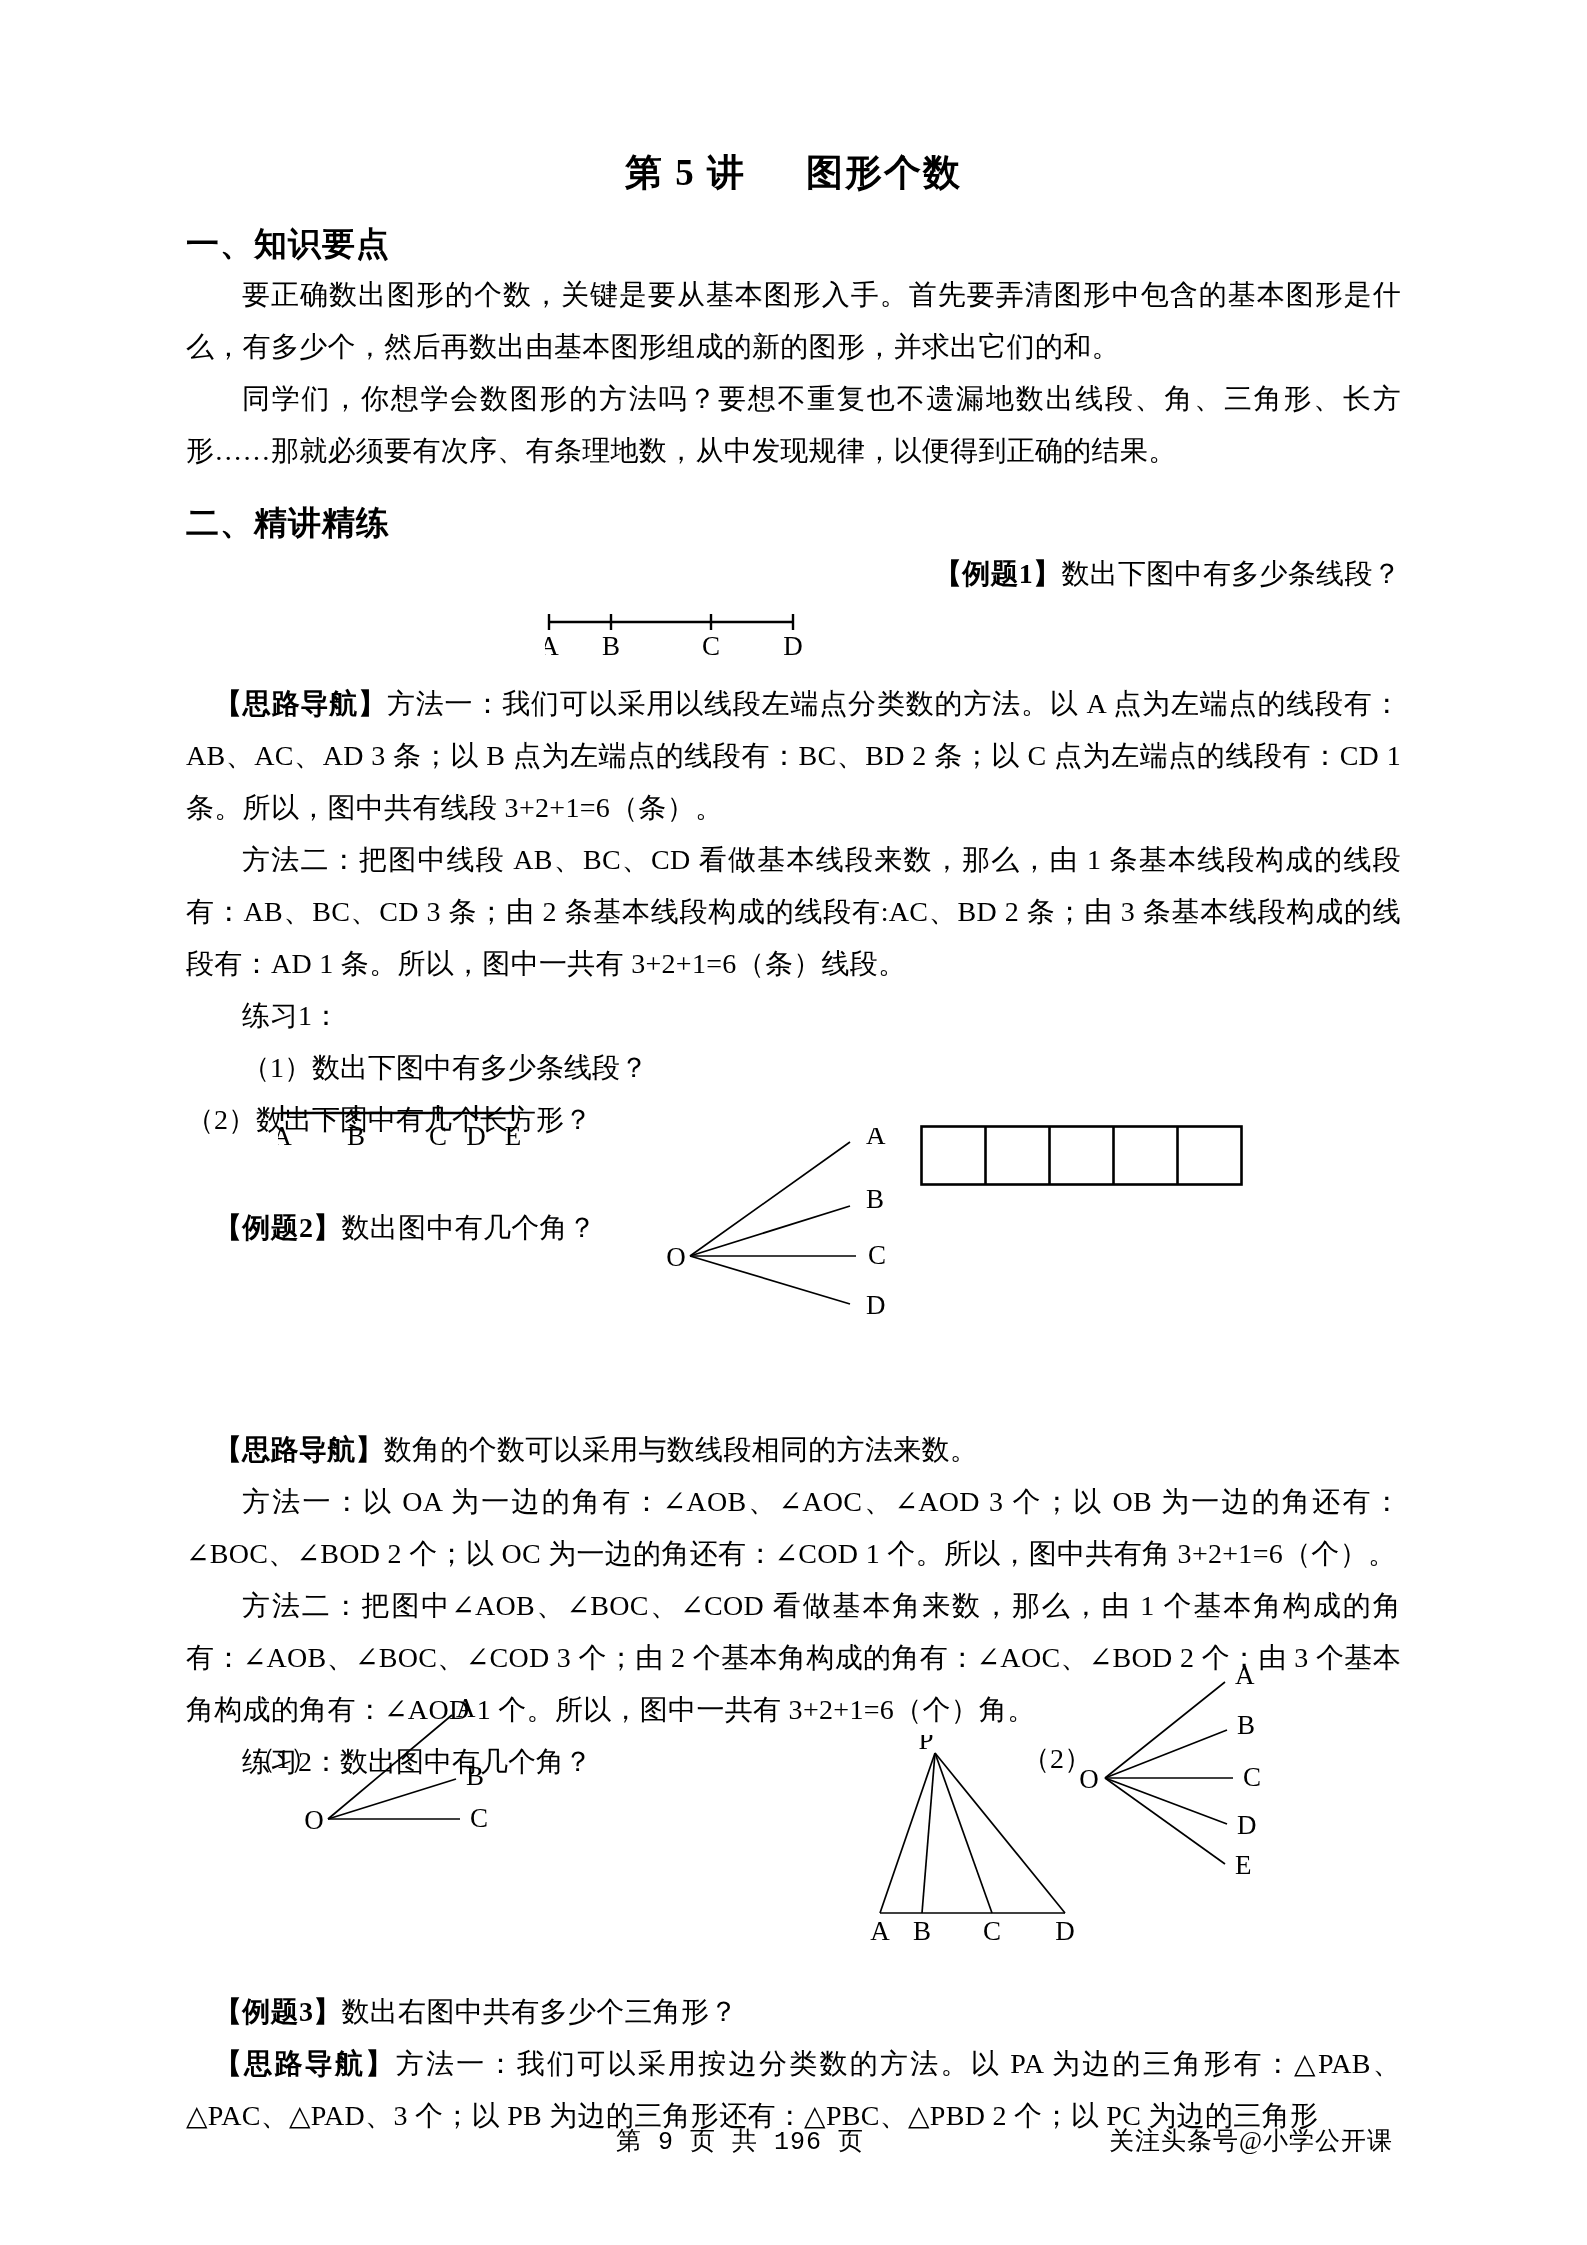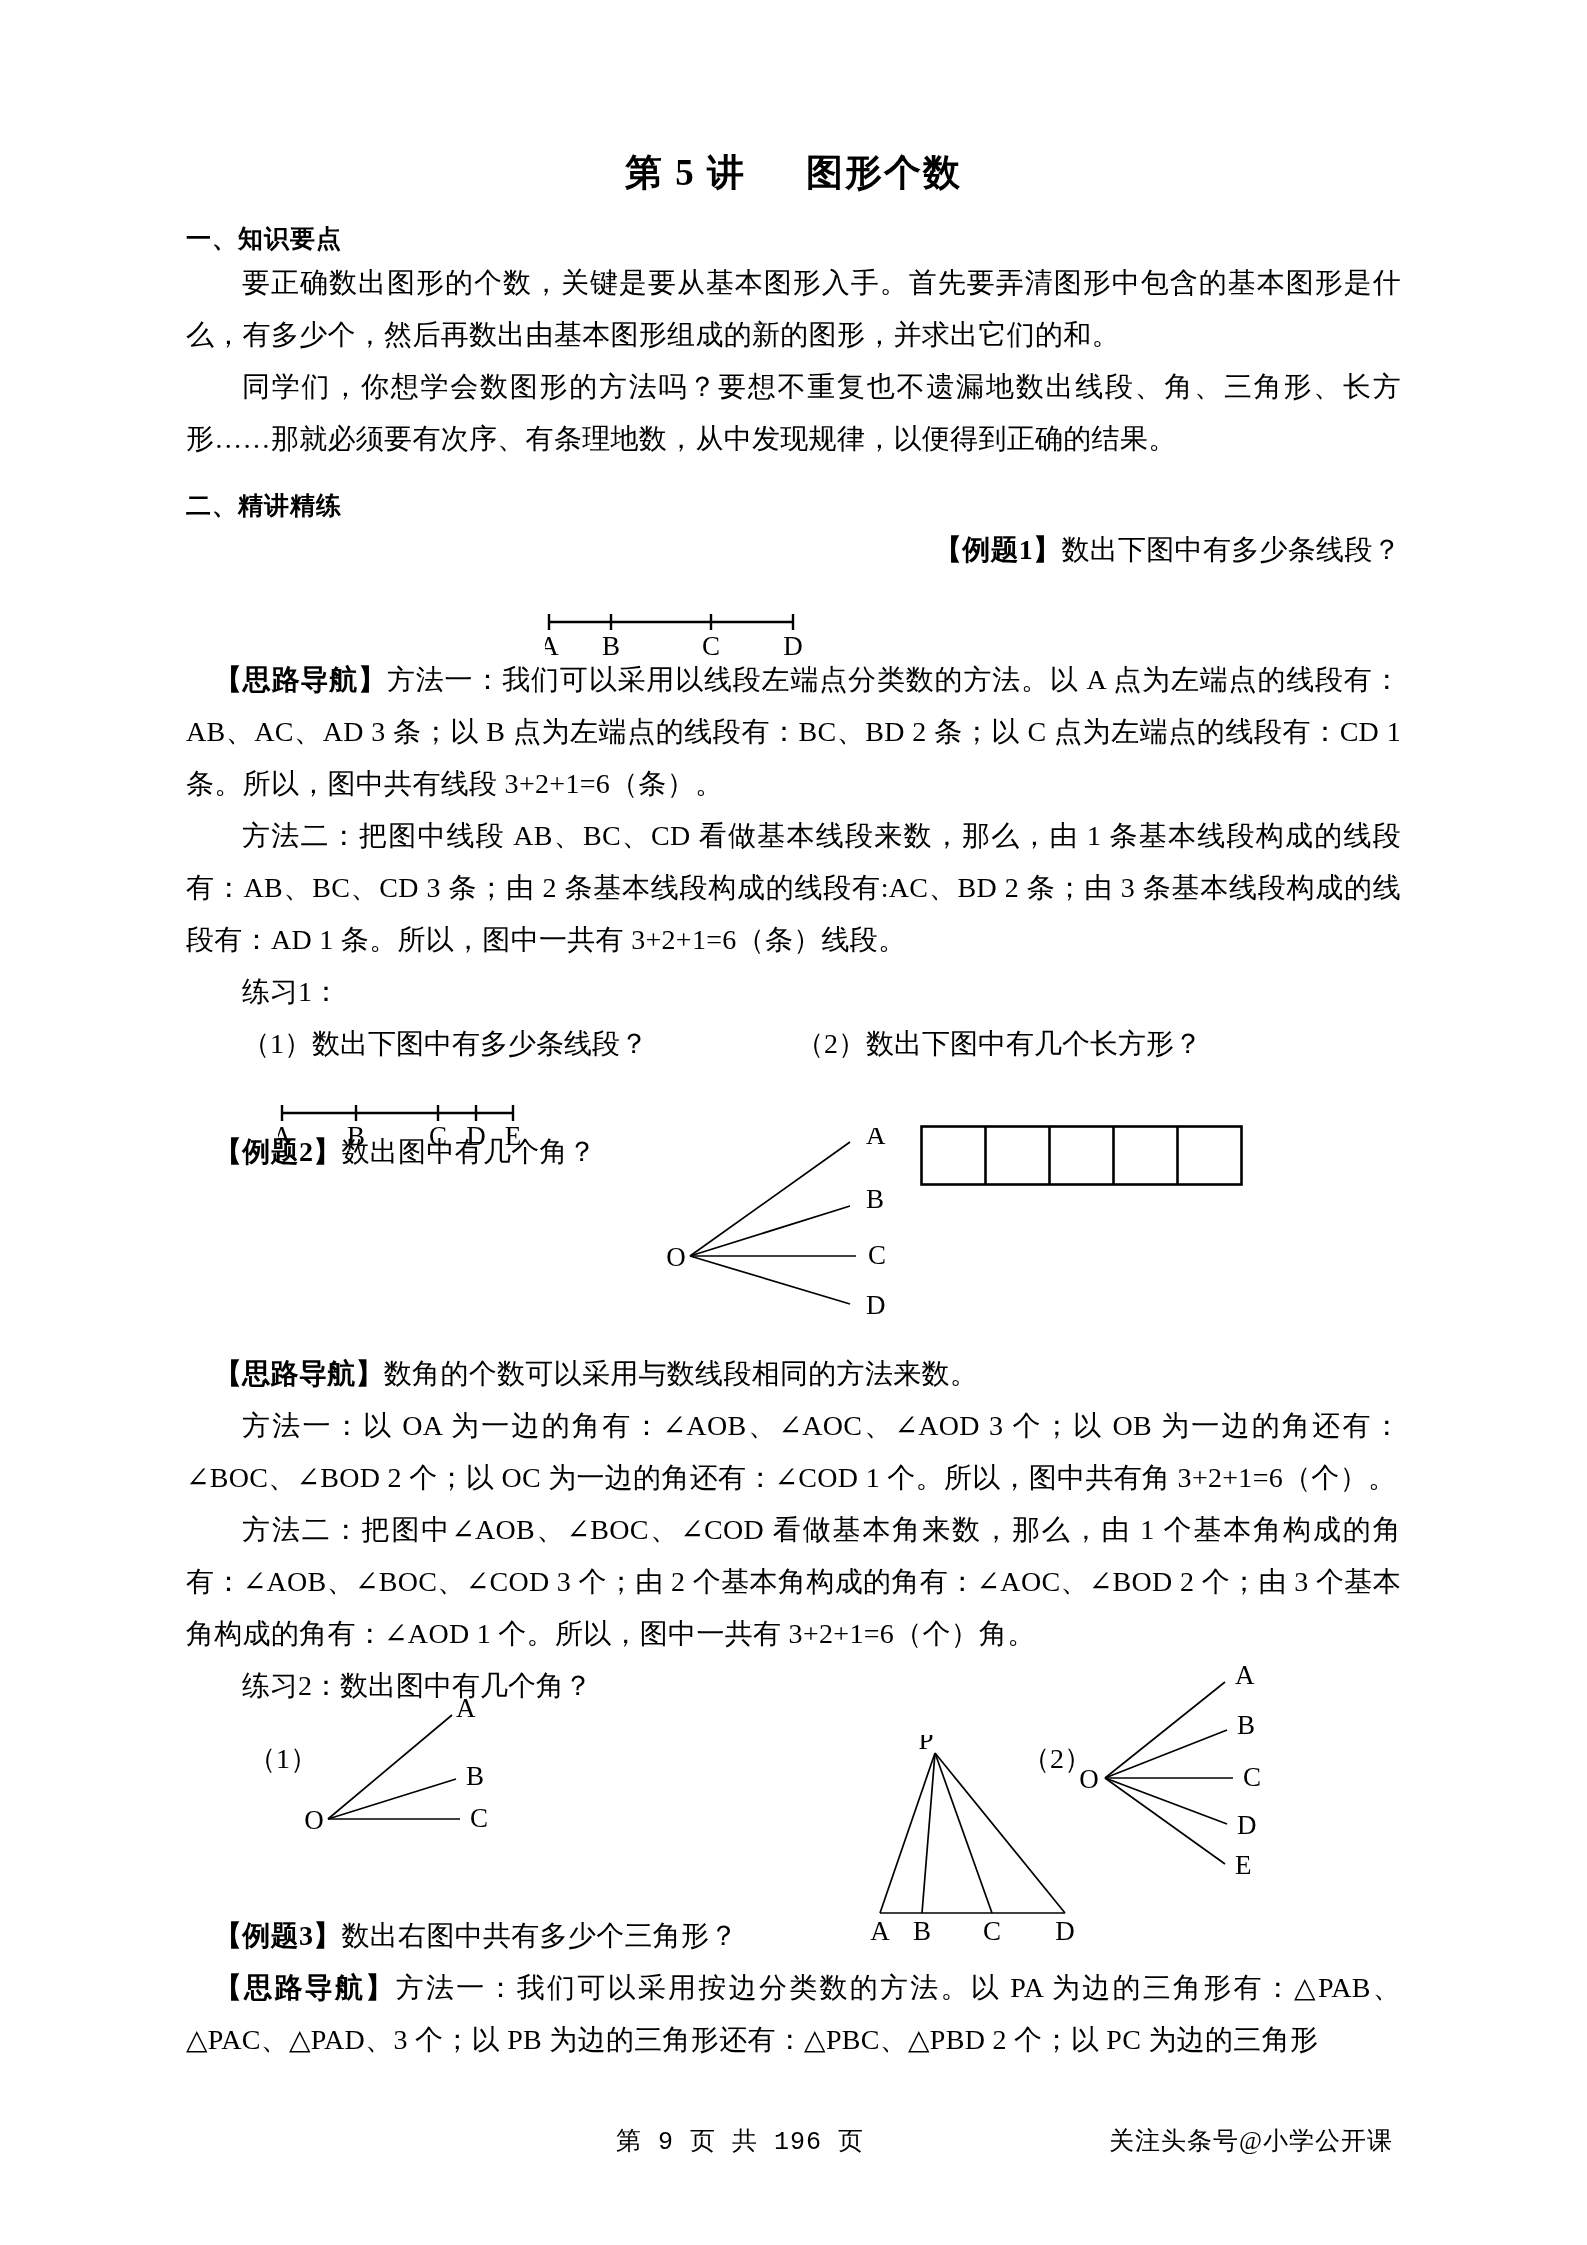--- a/index.html
+++ b/index.html
@@ -31,21 +31,21 @@
     font-size: 37px;
     font-weight: bold;
     letter-spacing: 2px;
     margin: 0;
     padding-top: 140px;
     font-family: "Liberation Serif", "DejaVu Serif", serif;
   }
   .doc-title .gap { display: inline-block; width: 60px; }
 
   .sec-head {
-    font-size: 25px;
+    font-size: 33px;
     font-weight: bold;
     margin: 24px 0 2px 0;
     letter-spacing: 1px;
   }
   p.body {
     font-size: 28px;
     line-height: 52px;
     margin: 0;
     text-align: justify;
     text-justify: inter-ideograph;
@@ -80,21 +80,21 @@
     width: 1215px;
     bottom: 88px;
     font-size: 25px;
     display: flex;
     justify-content: space-between;
     letter-spacing: 1px;
   }
   .footer .pageno { margin-left: 430px; font-family: Liberation Mono, monospace; }
   .footer .brand { margin-right: 8px; }
 
-  .row2 { display: flex; }
+  .row2 { display: flex; flex-direction: column; }
   .row2 > div { }
 </style>
 </head>
 <body>
 
 <div id="page">
 
   <div class="content">
 
     <div class="doc-title">

